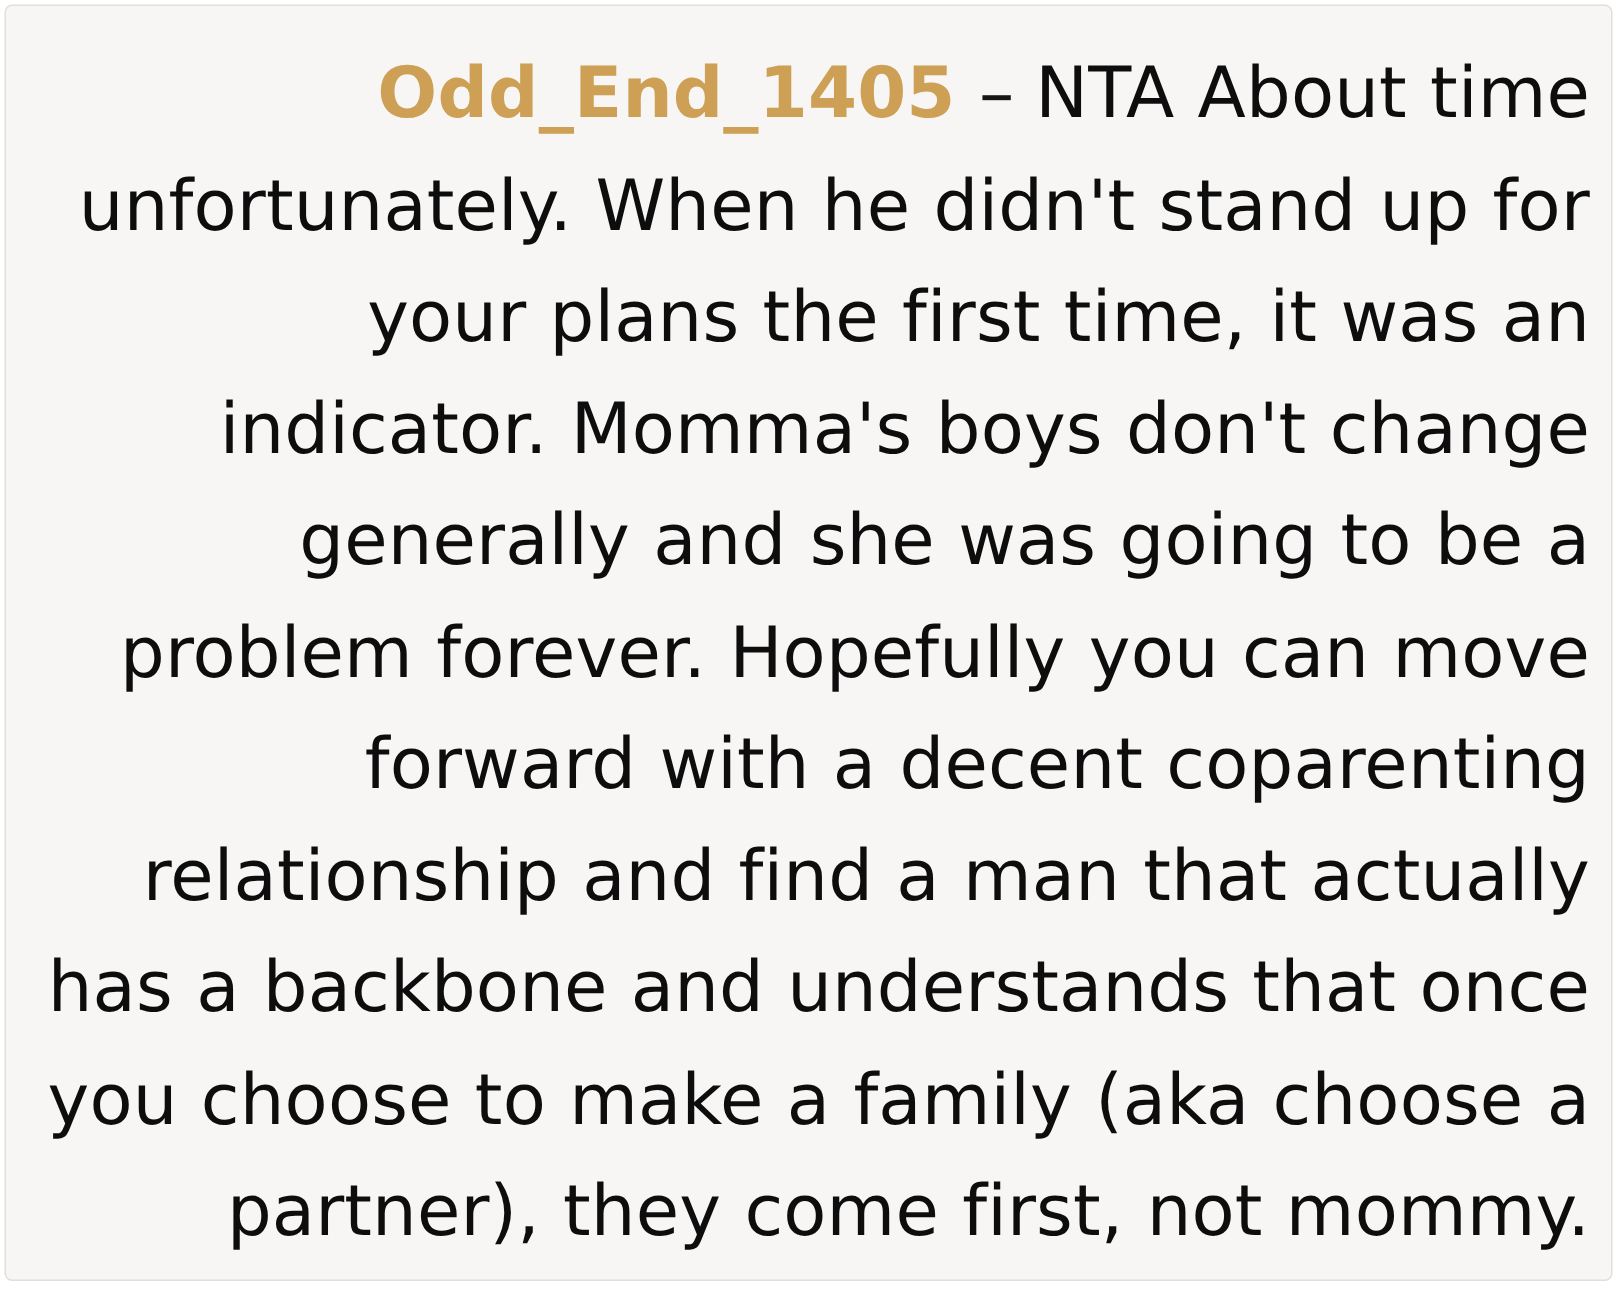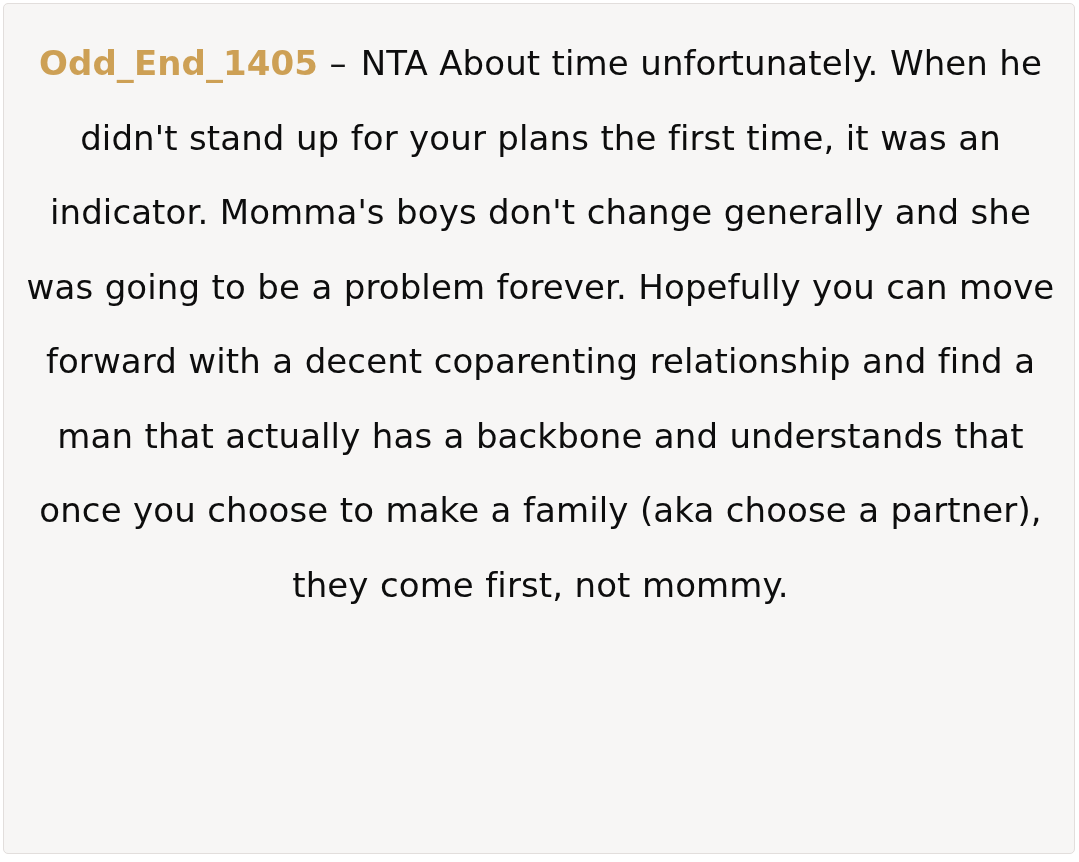--- a/index.html
+++ b/index.html
@@ -26,27 +26,27 @@
     border: 1px solid #E2DEDC;
     border-radius: 5px;
     overflow: hidden;
   }
 
   #comment-body {
     position: absolute;
     left: 17px;
     top: 22px;
     right: 14px;
-    font-size: 34px;
+    font-size: 47px;
     line-height: 74.5px;
     color: #0D0D0D;
     font-weight: 400;
     letter-spacing: 0.1px;
     word-spacing: 0.5px;
-    text-align: center;
+    text-align: right;
     white-space: normal;
   }
 
   .username {
     color: #CDA055;
     font-weight: 700;
   }
 
   .separator {
     color: #161616;

